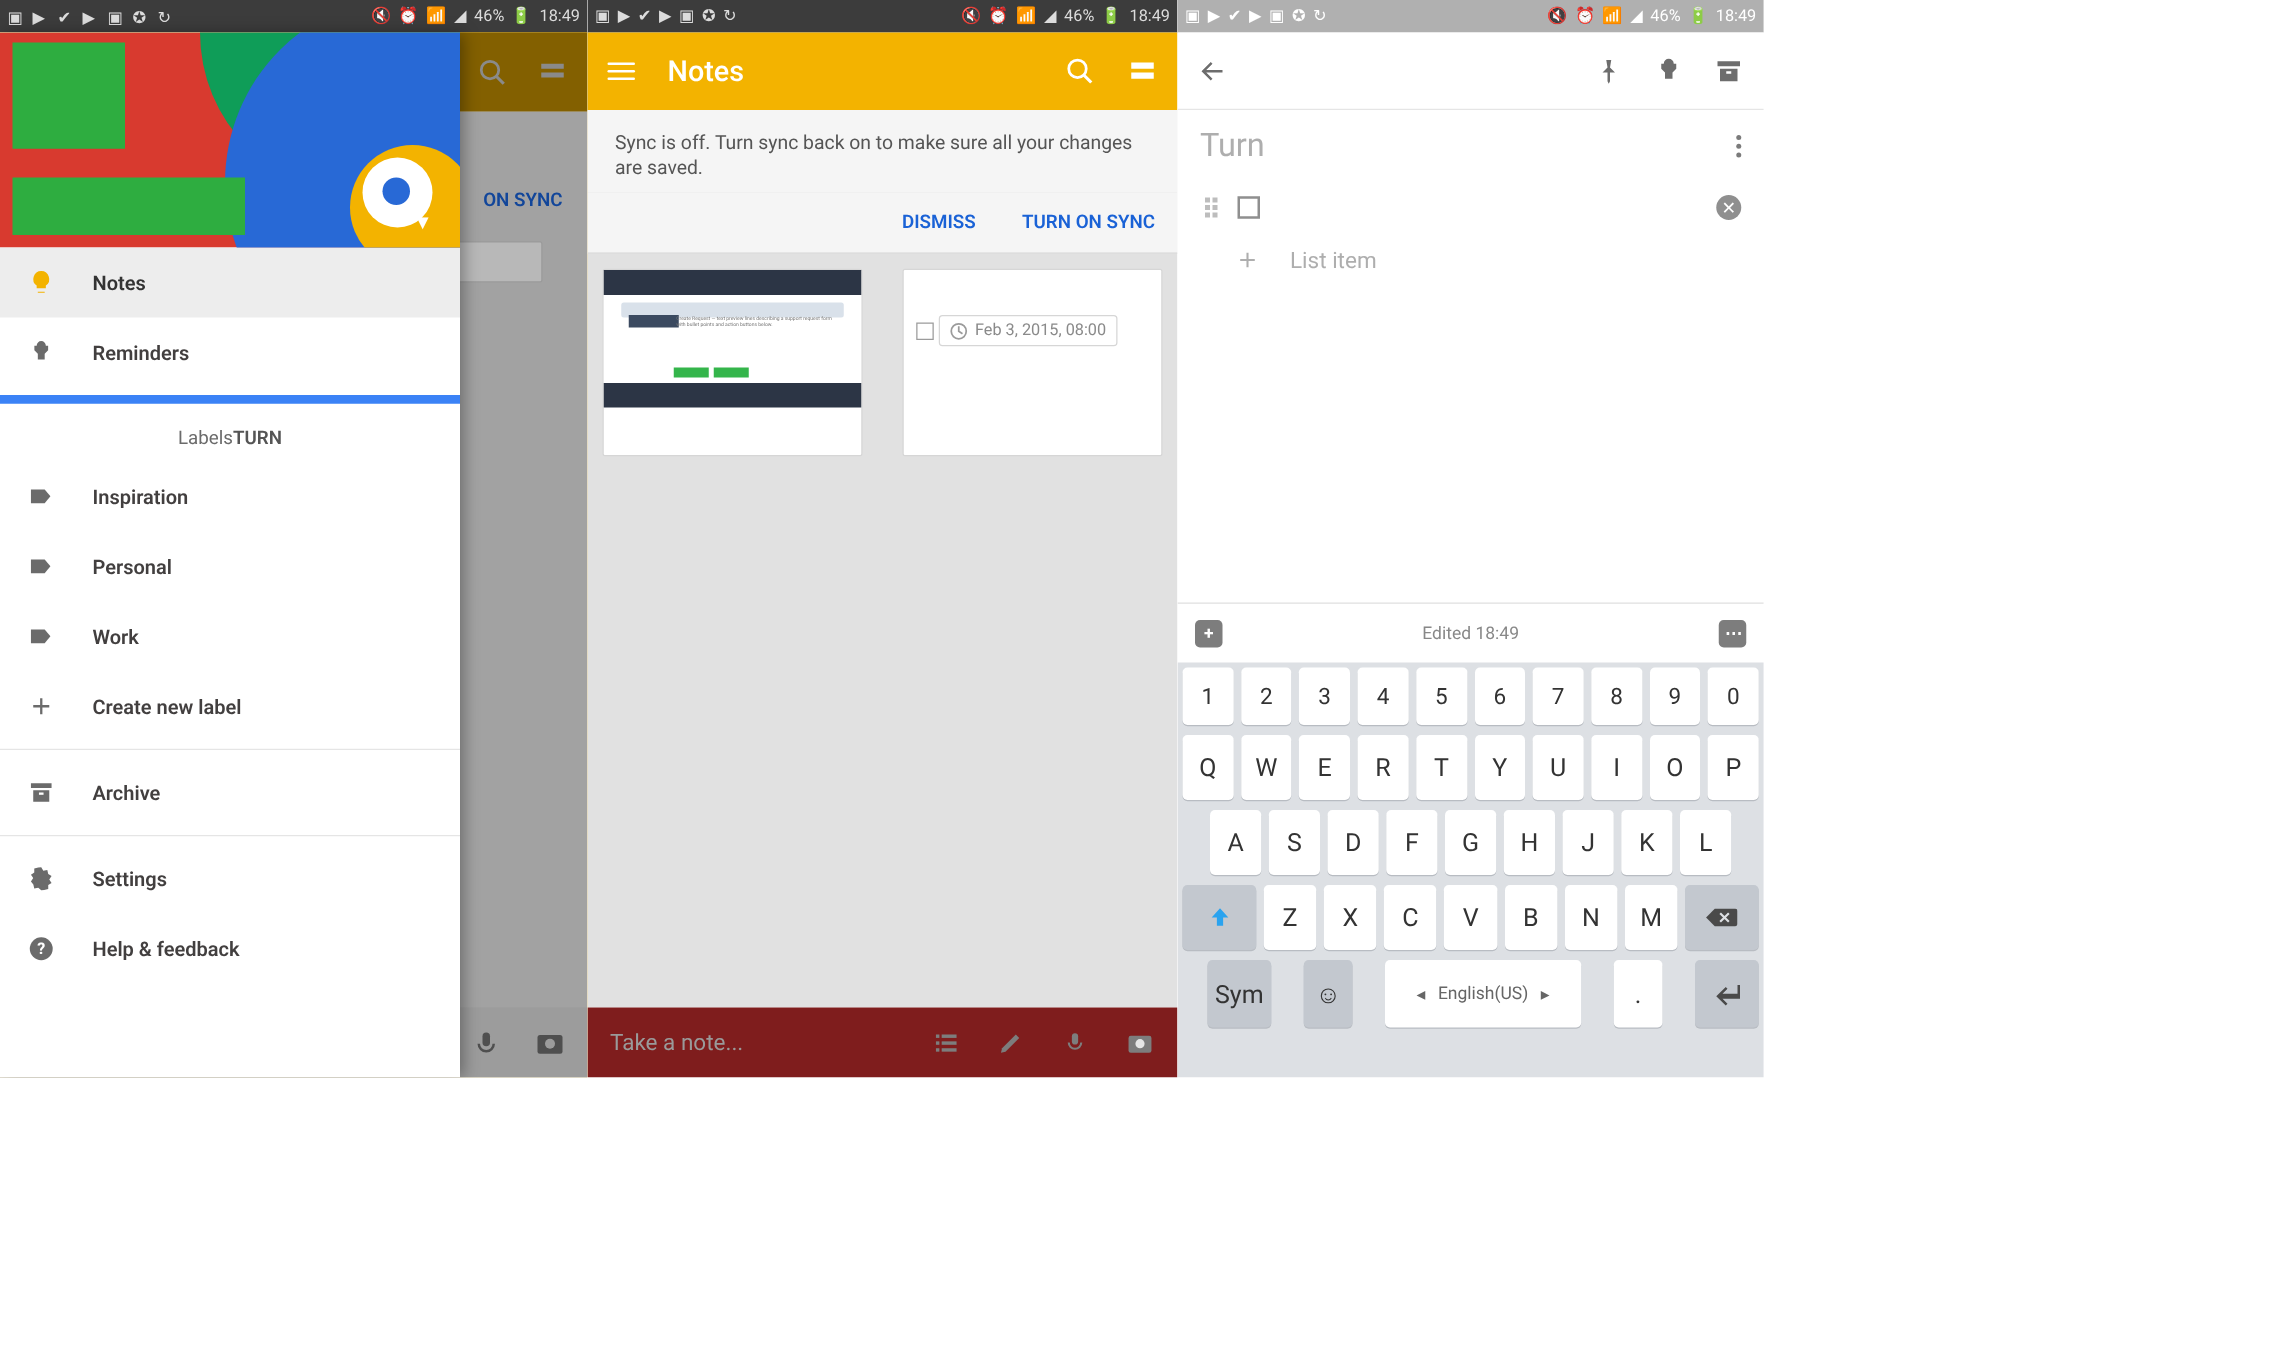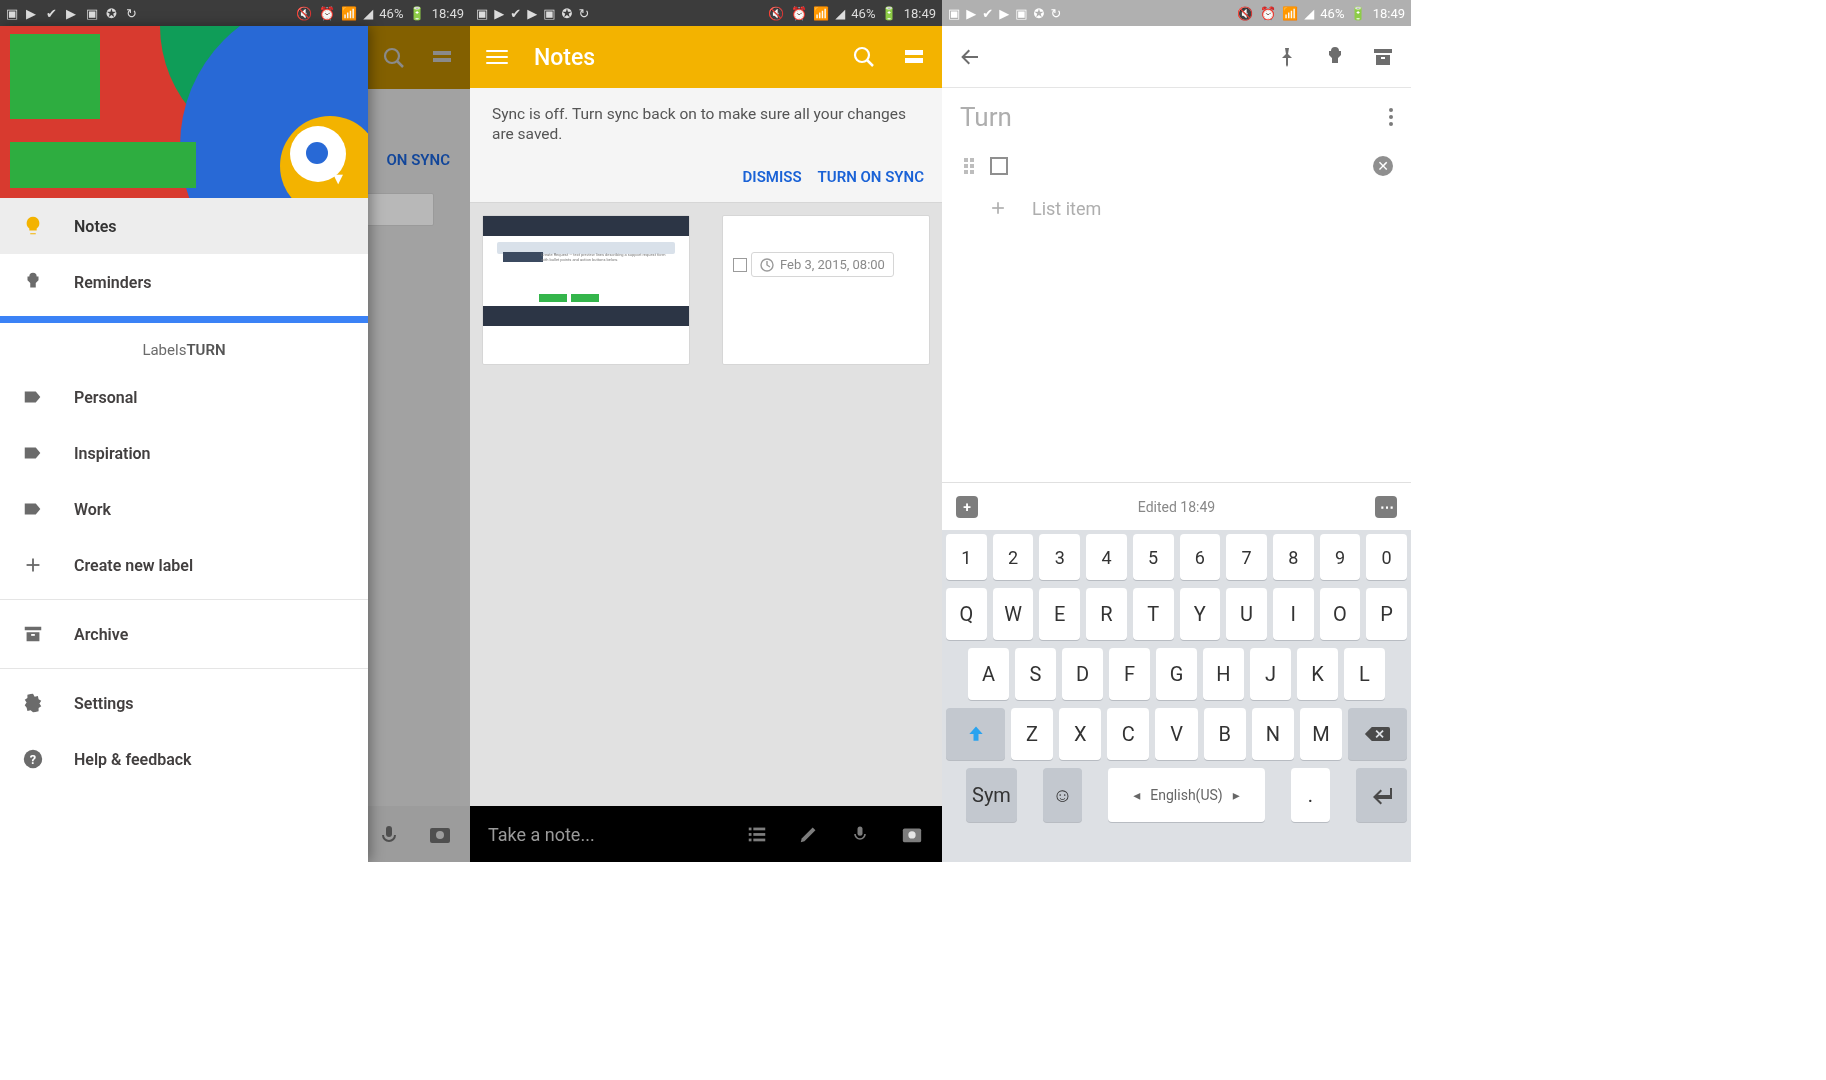--- a/index.html
+++ b/index.html
@@ -49,35 +49,35 @@
   .drawer .divider { height: 1px; background: #e5e5e5; margin: 6px 0; }
 
   
   .appbar2 { height: 62px; background: #f3b300; display: flex; align-items: center; padding: 0 16px; gap: 26px; }
   .appbar2 .title { color: #fff; font-size: 23px; font-weight: 500; }
   .appbar2 .sp { flex: 1; }
   .hamburger div { width: 22px; height: 2.5px; background: #fff; margin: 3.5px 0; border-radius: 1px; }
 
   .p2-body { background: #e1e1e1; height: calc(100% - 26px - 62px - 56px); padding: 0; }
   .sync-banner { background: #f5f5f5; padding: 16px 22px 10px; font-size: 15.5px; color: #555; line-height: 20px; }
-  .sync-btns { display: flex; justify-content: flex-end; gap: 16px; padding: 14px 18px 16px; background: #f5f5f5; color: #1a62d6; font-weight: 600; font-size: 15px; border-bottom: 1px solid #d6d6d6; }
+  .sync-btns { display: flex; justify-content: flex-end; gap: 37px; padding: 14px 18px 16px; background: #f5f5f5; color: #1a62d6; font-weight: 600; font-size: 15px; border-bottom: 1px solid #d6d6d6; }
 
   .grid { display: flex; gap: 32px; padding: 12px; }
   .notecard { flex: 1; background: #fff; border: 1px solid #d6d6d6; border-radius: 2px; min-height: 150px; }
   .notecard .thumb { height: 110px; background: linear-gradient(180deg,#2c3545 0 18%, #fff 18% 82%, #2c3545 82% 100%); position: relative; margin: 0; }
   .thumb .bar { position: absolute; left: 14px; top: 26px; right: 14px; height: 12px; background: #d9e1ea; border-radius: 2px; }
   .thumb .tab { position: absolute; top: 36px; left: 20px; width: 40px; height: 10px; background: #3b4a60; }
   .thumb .txt { position: absolute; left: 58px; top: 36px; right: 16px; font-size: 4px; color: #777; line-height: 5px; }
   .thumb .gr { position: absolute; left: 56px; bottom: 24px; width: 28px; height: 8px; background: #34b54b; }
   .thumb .gr2 { position: absolute; left: 88px; bottom: 24px; width: 28px; height: 8px; background: #34b54b; }
   .notecard .pad { padding: 10px; }
   .notecard .cb { width: 14px; height: 14px; border: 1.5px solid #9b9b9b; display: inline-block; }
   .notecard .chip { display: inline-flex; align-items: center; gap: 6px; border: 1px solid #d6d6d6; border-radius: 3px; padding: 4px 8px; font-size: 13px; color: #8a8a8a; margin-top: 26px; }
 
-  .bottombar { position: absolute; bottom: 0; left: 0; right: 0; height: 56px; background: #000000; display: flex; align-items: center; padding: 0 18px; gap: 30px; color: #9a9a9a; }
+  .bottombar { position: absolute; bottom: 0; left: 0; right: 0; height: 56px; background: #7f1d1d; display: flex; align-items: center; padding: 0 18px; gap: 30px; color: #9a9a9a; }
   .bottombar .take { flex: 1; font-size: 18px; }
   .bottombar svg { fill: #7d7d7d; }
 
   
   .phone3 .status { background: #b0b0b0; color: #fff; }
   .p3-top { height: 62px; background: #fff; display: flex; align-items: center; padding: 0 16px; gap: 24px; border-bottom: 1px solid #e5e5e5; }
   .p3-top .sp { flex: 1; }
   .p3-top svg { fill: #6d6d6d; width: 24px; height: 24px; }
 
   .p3-body { background: #fff; height: 394px; padding: 0 18px; }
@@ -188,27 +188,27 @@
       </div>
 
       <div class="labels-hdr">
         <span>Labels</span>
         <span class="edit">TURN</span>
       </div>
       <div class="item">
         <svg viewBox="0 0 24 24">
             <path d="M3 6h12l5 6-5 6H3z"></path>
           </svg>
+        <span>Inspiration</span>
+      </div>
+      <div class="item">
+        <svg viewBox="0 0 24 24">
+            <path d="M3 6h12l5 6-5 6H3z"></path>
+          </svg>
         <span>Personal</span>
-      </div>
-      <div class="item">
-        <svg viewBox="0 0 24 24">
-            <path d="M3 6h12l5 6-5 6H3z"></path>
-          </svg>
-        <span>Inspiration</span>
       </div>
       <div class="item">
         <svg viewBox="0 0 24 24">
             <path d="M3 6h12l5 6-5 6H3z"></path>
           </svg>
         <span>Work</span>
       </div>
       <div class="item">
         <svg viewBox="0 0 24 24">
             <path d="M11 5h2v14h-2z"></path>

